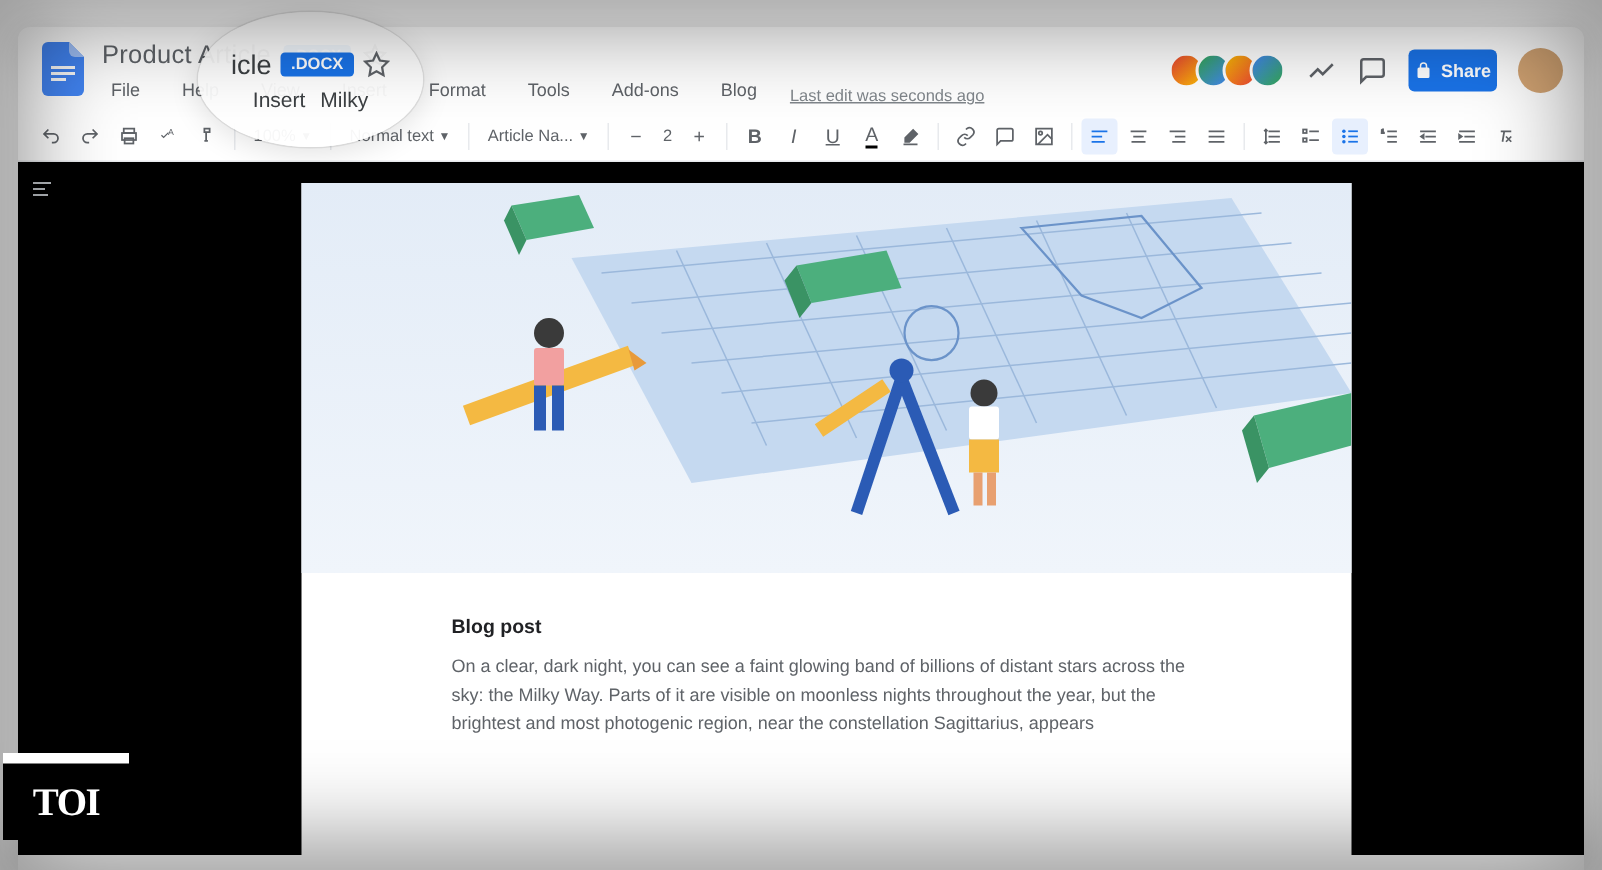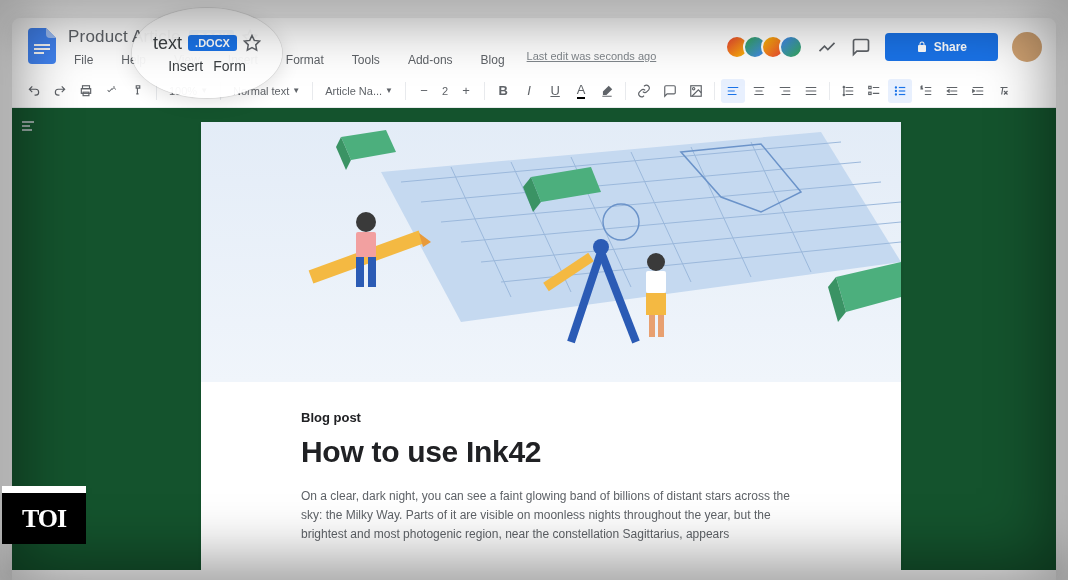--- a/index.html
+++ b/index.html
@@ -7,57 +7,57 @@
 .vignette{position:absolute;inset:0;pointer-events:none;box-shadow:inset 0 0 60px 20px rgba(0,0,0,.4);z-index:100}
 .app{position:absolute;top:18px;left:12px;right:12px;bottom:0;background:#fff;border-radius:8px 8px 0 0;box-shadow:0 2px 20px rgba(0,0,0,.15);overflow:hidden}
 .header{display:flex;align-items:flex-start;padding:8px 14px 0;gap:10px}
 .docs-icon{width:32px;height:40px;flex-shrink:0;display:flex;align-items:center;justify-content:center}
 .docs-svg{width:28px;height:36px}
 .title-area{flex:1;min-width:0}
 .title-row{display:flex;align-items:center;gap:8px;height:22px}
 .doc-title{font-size:17px;color:#5f6368;letter-spacing:.2px}
 .docx-badge{background:#1a73e8;color:#fff;font-size:10px;font-weight:700;padding:2px 6px;border-radius:3px;letter-spacing:.3px}
 .star{width:16px;height:16px;color:#5f6368;cursor:pointer}
-.menu-row{display:flex;align-items:flex-start;gap:16px;margin-top:2px;font-size:12px;color:#5f6368}
+.menu-row{display:flex;align-items:flex-end;gap:16px;margin-top:2px;font-size:12px;color:#5f6368}
 .menu-item{padding:3px 6px;border-radius:3px;cursor:pointer}
 .last-edit{margin-left:0;text-decoration:underline;color:#80868b;font-size:11px;cursor:pointer}
 .header-right{display:flex;align-items:center;gap:14px;padding-top:6px}
 .avatars{display:flex}
 .avatar{width:24px;height:24px;border-radius:50%;border:2px solid #fff;margin-left:-6px}
 .av1{background:linear-gradient(135deg,#ea4335,#fbbc04)}
 .av2{background:linear-gradient(135deg,#34a853,#4285f4)}
 .av3{background:linear-gradient(135deg,#fbbc04,#ea4335)}
 .av4{background:linear-gradient(135deg,#4285f4,#34a853)}
 .trend-icon,.comment-icon{width:20px;height:20px;color:#5f6368;cursor:pointer}
-.share-btn{background:#1a73e8;color:#fff;border:none;padding:7px 31px;border-radius:4px;font-size:12px;font-weight:600;cursor:pointer;display:flex;align-items:center;gap:6px}
+.share-btn{background:#1a73e8;color:#fff;border:none;padding:7px 4px;border-radius:4px;font-size:12px;font-weight:600;cursor:pointer;display:flex;align-items:center;gap:6px}
 .profile{width:30px;height:30px;border-radius:50%;background:#d4a574;cursor:pointer}
 .zoom-circle{position:absolute;top:8px;left:132px;width:150px;height:90px;border-radius:50%;background:rgba(255,255,255,.95);box-shadow:0 0 0 1px rgba(0,0,0,.08),0 4px 20px rgba(0,0,0,.12);z-index:50;display:flex;flex-direction:column;align-items:center;justify-content:center;pointer-events:none}
 .zoom-title{display:flex;align-items:center;gap:6px;margin-bottom:4px}
 .zoom-title-text{font-size:18px;color:#3c4043}
 .zoom-badge{background:#1a73e8;color:#fff;font-size:11px;font-weight:700;padding:2px 7px;border-radius:3px}
 .zoom-star{width:18px;height:18px}
 .zoom-menu{display:flex;gap:10px;font-size:14px;color:#3c4043}
 .toolbar{display:flex;align-items:center;padding:4px 10px;border-bottom:1px solid #e8eaed;gap:2px;height:34px;margin-top:4px}
 .tb-btn{width:24px;height:24px;display:flex;align-items:center;justify-content:center;border-radius:3px;cursor:pointer;color:#5f6368;font-size:13px}
 .tb-btn.active{background:#e8f0fe;color:#1a73e8}
 .tb-sep{width:1px;height:18px;background:#e8eaed;margin:0 4px}
 .tb-dd{display:flex;align-items:center;gap:3px;padding:0 6px;height:24px;font-size:11px;color:#5f6368;cursor:pointer;border-radius:3px}
 .caret{font-size:8px}
-.content{display:flex;height:calc(100% - 100px);background:#14532d}
+.content{display:flex;height:calc(100% - 100px);background:#000000}
 .outline{width:34px;padding:10px 8px}
 .outline-icon{width:16px;height:16px;color:#bdc1c6}
 .page{flex:1;display:flex;justify-content:center;padding:14px 0 0;overflow:hidden}
 .doc{width:700px;background:#fff;box-shadow:0 1px 3px rgba(0,0,0,.1);padding:0 0 20px}
 .hero{height:260px;background:linear-gradient(180deg,#e3ecf7 0%,#f0f5fb 100%);position:relative;overflow:hidden}
 .hero svg{width:100%;height:100%}
 .post-body{padding:28px 100px 0}
 .post-label{font-size:13px;font-weight:700;color:#202124;margin-bottom:10px}
 .post-title{font-size:30px;font-weight:700;color:#202124;margin-bottom:18px;letter-spacing:-.3px}
 .post-text{font-size:12px;color:#5f6368;line-height:1.6}
-.toi{position:absolute;left:2px;bottom:36px;width:84px;height:58px;background:#000;border-top:7px solid #fff;display:flex;align-items:center;justify-content:center;z-index:200}
+.toi{position:absolute;left:2px;bottom:20px;width:84px;height:58px;background:#000;border-top:7px solid #fff;display:flex;align-items:center;justify-content:center;z-index:200}
 .toi-text{color:#fff;font-weight:900;font-size:26px;font-family:Georgia,serif;letter-spacing:-1px}
 </style>
 </head>
 <body>
 
 <div class="app">
   <div class="header">
     <div class="docs-icon">
       <svg class="docs-svg" viewBox="0 0 28 36">
           <path fill="#4285f4" d="M4 0h14l10 10v22a4 4 0 0 1-4 4H4a4 4 0 0 1-4-4V4a4 4 0 0 1 4-4z"></path>
@@ -343,39 +343,38 @@
               <circle cx="55" cy="10" r="9" fill="#3a3a3a"></circle>
               <rect x="45" y="19" width="20" height="22" fill="#fff" rx="2"></rect>
               <rect x="45" y="41" width="20" height="22" fill="#f4b942"></rect>
               <rect x="48" y="63" width="6" height="22" fill="#e8a070"></rect>
               <rect x="57" y="63" width="6" height="22" fill="#e8a070"></rect>
             </g>
           </svg>
         </div>
         <div class="post-body">
           <div class="post-label">Blog post</div>
-          <div class="post-title">How to use Ink42</div>
           <div class="post-text">On a clear, dark night, you can see a faint glowing band of billions of distant stars across the sky: the Milky Way. Parts of it are visible on moonless nights throughout the year, but the brightest and most photogenic region, near the constellation Sagittarius, appears</div>
         </div>
       </div>
     </div>
   </div>
 </div>
 
 <div class="zoom-circle">
   <div class="zoom-title">
-    <span class="zoom-title-text">text</span>
+    <span class="zoom-title-text">icle</span>
     <span class="zoom-badge">.DOCX</span>
     <svg class="zoom-star" viewBox="0 0 24 24" fill="none" stroke="#5f6368" stroke-width="2">
         <path d="M12 2l3 6.5 7 1-5 5 1.2 7L12 18l-6.2 3.5L7 14.5 2 9.5l7-1z"></path>
       </svg>
   </div>
   <div class="zoom-menu">
     <span>Insert</span>
-    <span>Form</span>
+    <span>Milky</span>
   </div>
 </div>
 
 <div class="toi">
   <span class="toi-text">TOI</span>
 </div>
 
 <div class="vignette"></div>
 
 </body></html>

